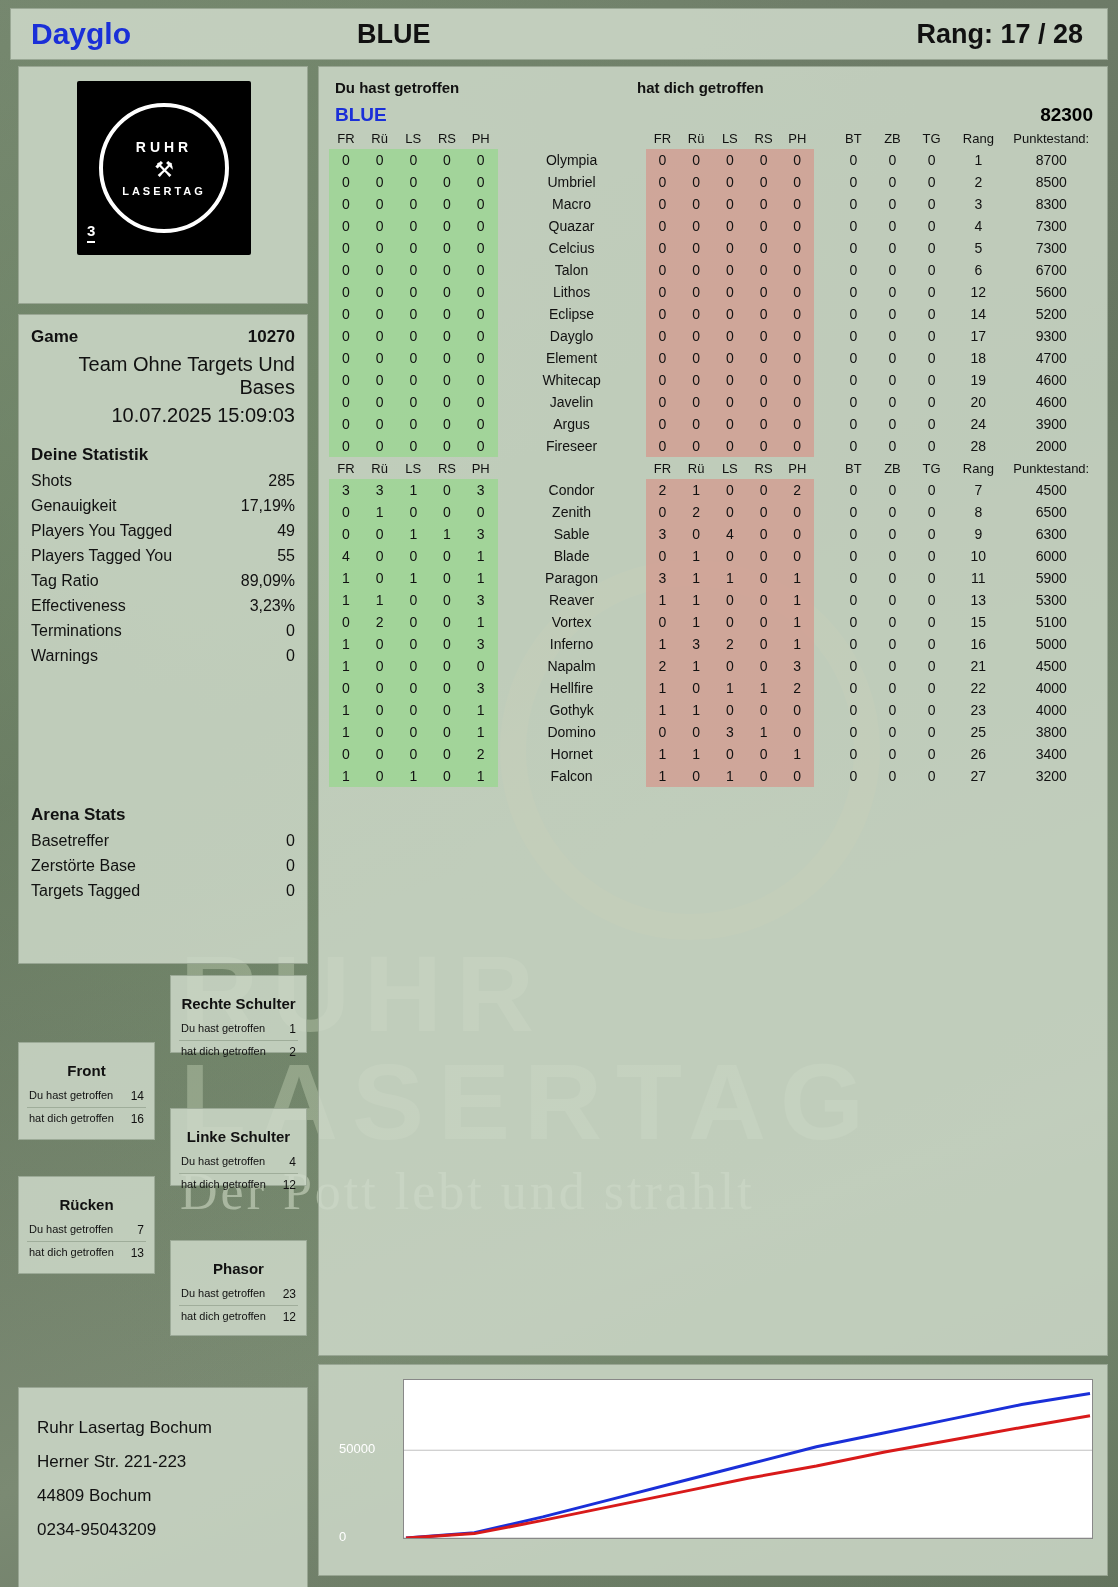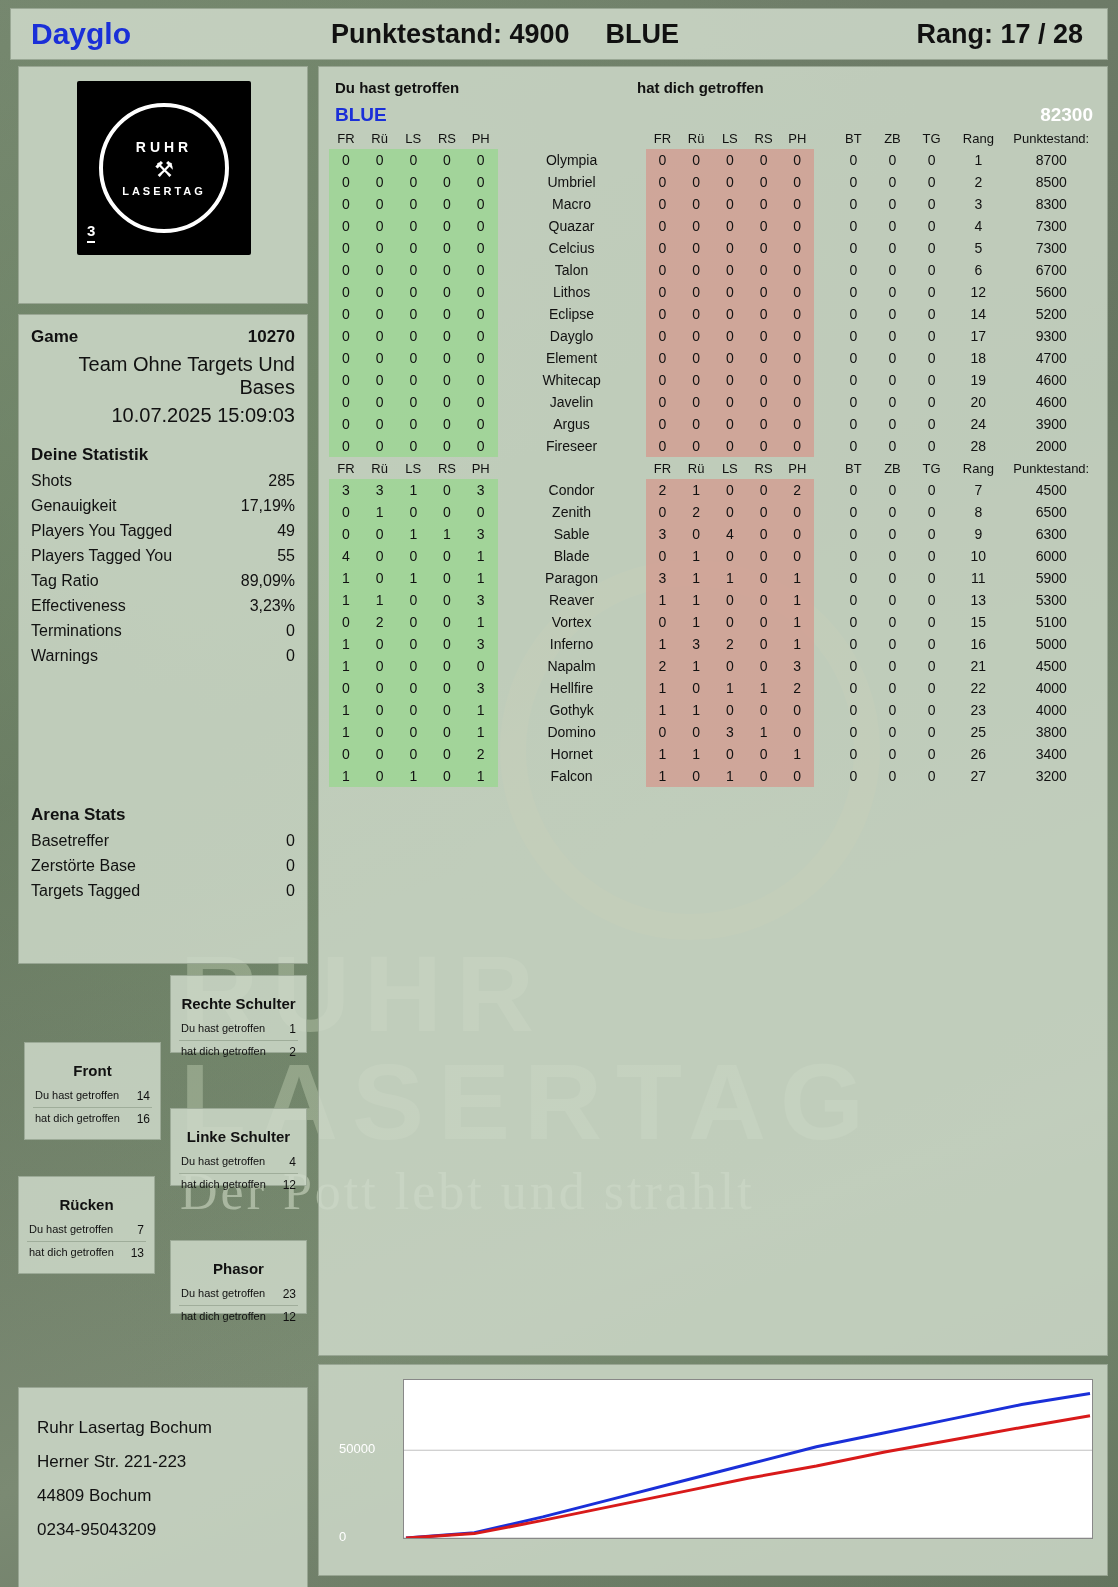--- a/index.html
+++ b/index.html
@@ -101,24 +101,24 @@
     border:1px solid rgba(120,135,115,0.5);
     z-index:3;
     padding:19px 8px;
   }
   .zone .zt { text-align:center; font-size:15px; font-weight:bold; color:#111; margin-bottom:6px; }
   .zone .zr { display:flex; justify-content:space-between; font-size:11px; color:#111; padding:4px 2px; }
   .zone .zr + .zr { border-top:1px solid rgba(120,135,115,0.45); }
   .zone .zr b { font-weight:normal; font-size:12px; }
 
   #zone-rs { left:170px; top:975px; width:137px; height:78px; }
-  #zone-front { left:24px; top:1042px; width:137px; height:98px; }
+  #zone-front { left:18px; top:1042px; width:137px; height:98px; }
   #zone-ls { left:170px; top:1108px; width:137px; height:78px; }
   #zone-back { left:18px; top:1176px; width:137px; height:98px; }
-  #zone-ph { left:170px; top:1240px; width:137px; height:74px; }
+  #zone-ph { left:170px; top:1240px; width:137px; height:96px; }
 
   
   #addr-panel { left:18px; top:1387px; width:290px; height:225px; padding:16px 18px; }
   .addr-line { font-size:17px; color:#111; margin:14px 0; }
 
   
   #board-panel { left:318px; top:66px; width:790px; height:1290px; padding:8px 10px; }
   .board-head { display:flex; font-size:15px; font-weight:bold; color:#111; margin:4px 0 8px 6px; }
   .board-head .h1 { width:302px; }
   .board-head .h2 { width:200px; }
@@ -157,21 +157,20 @@
 <div class="bg"></div>
 <div class="bg-circle"></div>
 <div class="bg-watermark">
   <span>RUHR</span><br>
   <span>LASERTAG</span>
   <span class="sub">Der Pott lebt und strahlt</span>
 </div>
 
 <div class="panel" id="header-bar">
   <div id="player-name">Dayglo</div>
-  <div id="score-label">Punktestand: 4900</div>
   <div id="team-label">BLUE</div>
   <div id="rank-label">Rang: 17 / 28</div>
 </div>
 
 <div class="panel" id="logo-panel">
   <div class="logo-box">
     <div class="logo-ring">
       <div class="lt-top">RUHR</div>
       <div class="lt-mid">⚒</div>
       <div class="lt-bot">LASERTAG</div>
@@ -305,21 +304,21 @@
 </div>
 
 <div class="panel" id="board-panel">
   <div class="board-head">
     <span class="h1">Du hast getroffen</span>
     <span class="h2">hat dich getroffen</span>
   </div>
   <div id="teams-container">
       <div class="team-line">
         <span class="team-name" style="color: rgb(26, 47, 216);">BLUE</span>
-        <span class="team-total" style="color: #ffffff;">82300</span>
+        <span class="team-total" style="color: #000000;">82300</span>
       </div>
       <table class="board">
         <thead>
           <tr>
             <th style="width: 31px;">FR</th>
             <th style="width: 31px;">Rü</th>
             <th style="width: 31px;">LS</th>
             <th style="width: 31px;">RS</th>
             <th style="width: 31px;">PH</th>
             <th class="c-name"></th>

